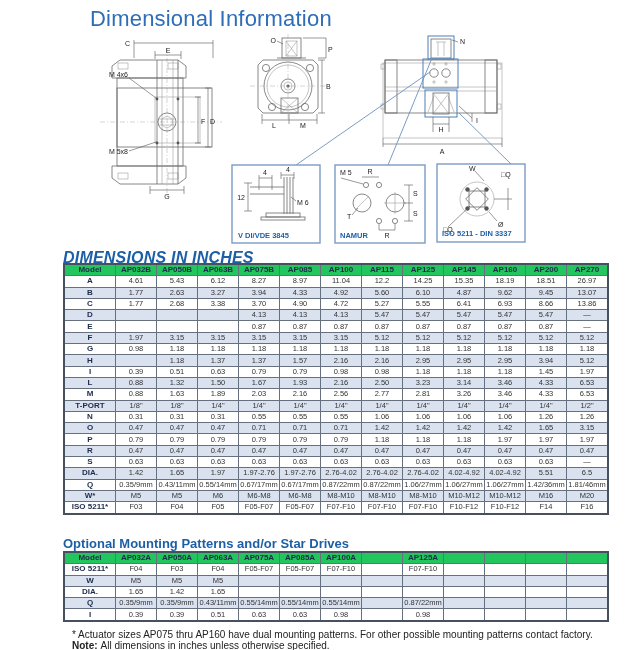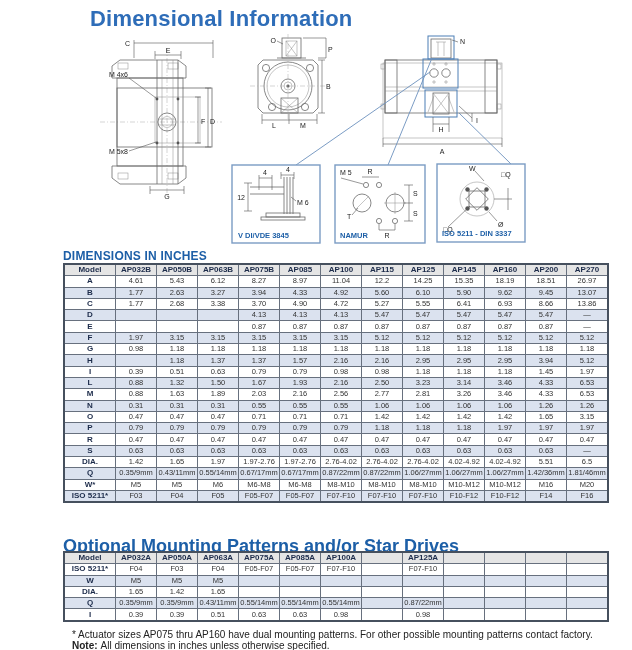--- a/index.html
+++ b/index.html
@@ -2,37 +2,37 @@
 <html><head>
 <meta charset="utf-8">
 <style>
   html,body{margin:0;padding:0;}
   body{
     width:632px;height:650px;background:#ffffff;position:relative;overflow:hidden;
     font-family:"Liberation Sans",sans-serif;
   }
   .page-title{
     position:absolute;left:90px;top:6px;font-size:22px;letter-spacing:.2px;
-    color:#2e6db8;font-weight:bold;
+    color:#2e6db8;font-weight:normal;
   }
   svg.diagrams{position:absolute;left:0;top:0;}
   .sec-heading{position:absolute;color:#1d5fa7;font-weight:bold;}
-  #heading-dimensions{left:63px;top:249px;font-size:12px;letter-spacing:.2px;}
-  #heading-optional{left:63px;top:536px;font-size:18px;}
+  #heading-dimensions{left:63px;top:249px;font-size:16px;letter-spacing:.2px;font-style:italic;}
+  #heading-optional{left:63px;top:536px;font-size:13px;}
   table.dim-table{
     position:absolute;left:63px;border-collapse:collapse;background:#fff;
     table-layout:fixed;width:504px;border:2px solid #46505e;
   }
   #table-dimensions{top:263px;}
   #table-optional{top:551px;}
   .dim-table th,.dim-table td{
     border:1px solid #67707e;font-size:7.5px;color:#333;text-align:center;
     padding:0 1px;white-space:nowrap;height:10.3px;line-height:10px;overflow:hidden;
   }
-  .dim-table thead th{background:#e5e5e5;color:#1c2b4a;font-size:8px;font-weight:bold;}
+  .dim-table thead th{background:#22c55e;color:#1c2b4a;font-size:8px;font-weight:bold;}
   .dim-table tbody th{color:#1c2b4a;font-weight:bold;font-size:8px;background:inherit;}
   .dim-table tr > *:first-child{width:48px;}
   .dim-table tr > *{width:38px;}
   .dim-table tbody tr:nth-child(even){background:#dbe2ef;}
   .footnote{position:absolute;left:72px;font-size:10px;color:#222;}
   #footnote-asterisk{top:629px;}
   #footnote-note{top:640px;}
   #footnote-note b{margin-right:3px;text-decoration:underline;}
   
   .ln{stroke:#6a6a6a;stroke-width:.8;fill:none;}
@@ -342,21 +342,21 @@
       <tr>
         <th>B</th>
         <td>1.77</td>
         <td>2.63</td>
         <td>3.27</td>
         <td>3.94</td>
         <td>4.33</td>
         <td>4.92</td>
         <td>5.60</td>
         <td>6.10</td>
-        <td>5.90</td>
+        <td>4.87</td>
         <td>9.62</td>
         <td>9.45</td>
         <td>13.07</td>
       </tr>
       <tr>
         <th>C</th>
         <td>1.77</td>
         <td>2.68</td>
         <td>3.38</td>
         <td>3.70</td>
@@ -483,20 +483,35 @@
         <td>2.16</td>
         <td>2.56</td>
         <td>2.77</td>
         <td>2.81</td>
         <td>3.26</td>
         <td>3.46</td>
         <td>4.33</td>
         <td>6.53</td>
       </tr>
       <tr>
+        <th>T-PORT</th>
+        <td>1/8"</td>
+        <td>1/8"</td>
+        <td>1/4"</td>
+        <td>1/4"</td>
+        <td>1/4"</td>
+        <td>1/4"</td>
+        <td>1/4"</td>
+        <td>1/4"</td>
+        <td>1/4"</td>
+        <td>1/4"</td>
+        <td>1/4"</td>
+        <td>1/2"</td>
+      </tr>
+      <tr>
         <th>N</th>
         <td>0.31</td>
         <td>0.31</td>
         <td>0.31</td>
         <td>0.55</td>
         <td>0.55</td>
         <td>0.55</td>
         <td>1.06</td>
         <td>1.06</td>
         <td>1.06</td>

